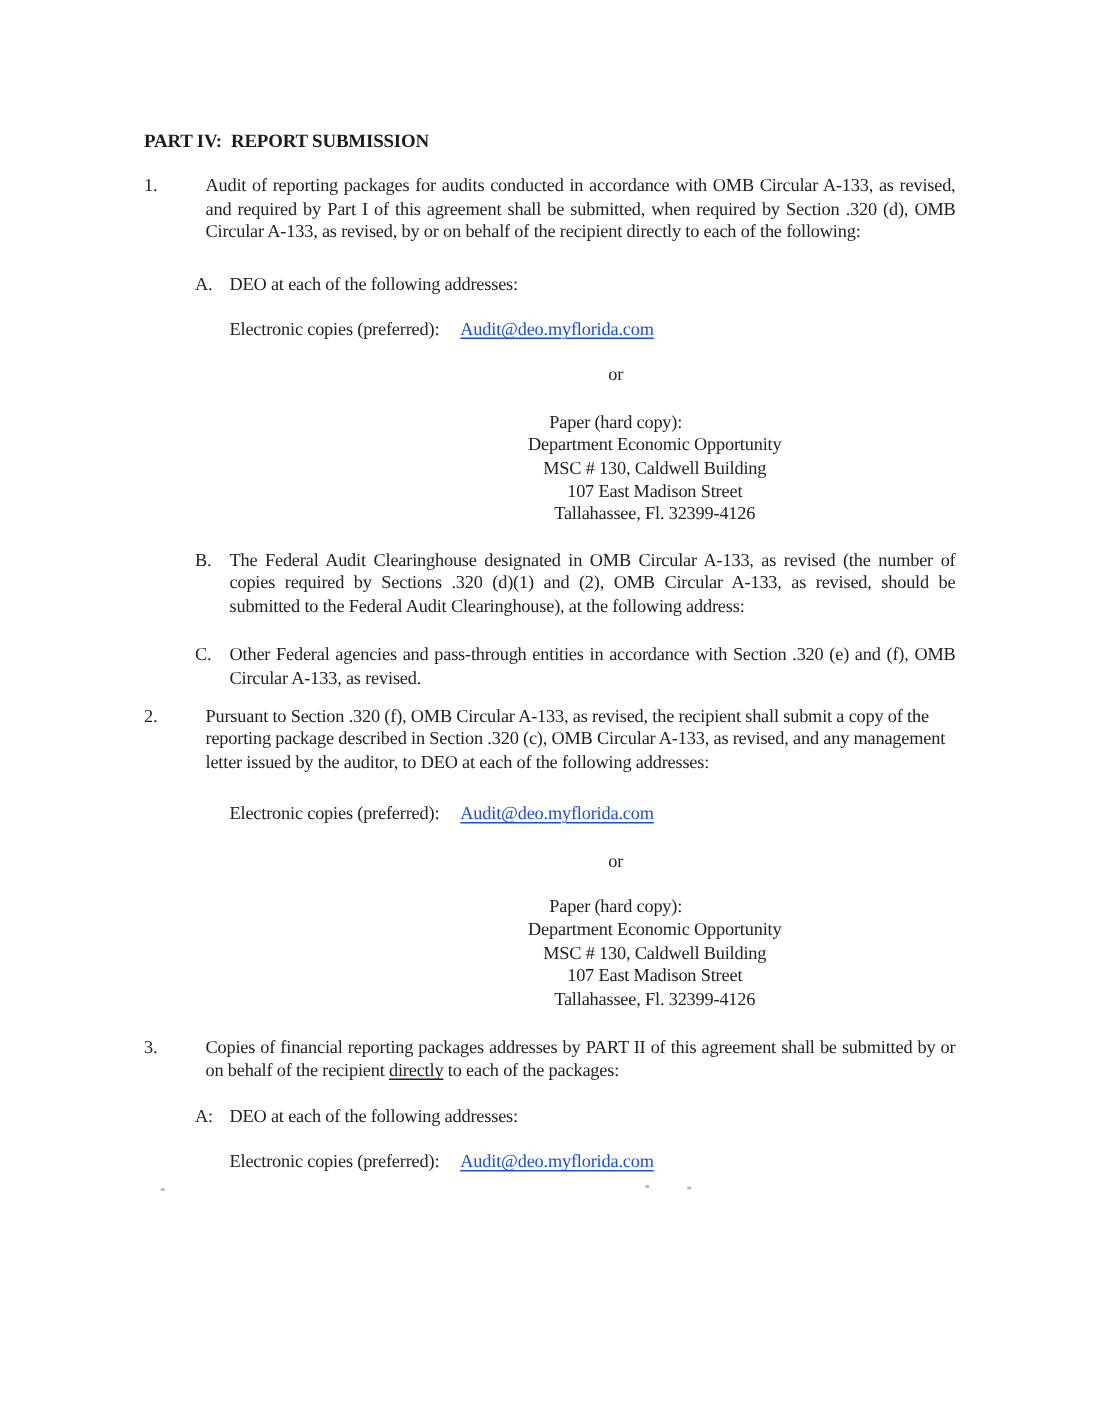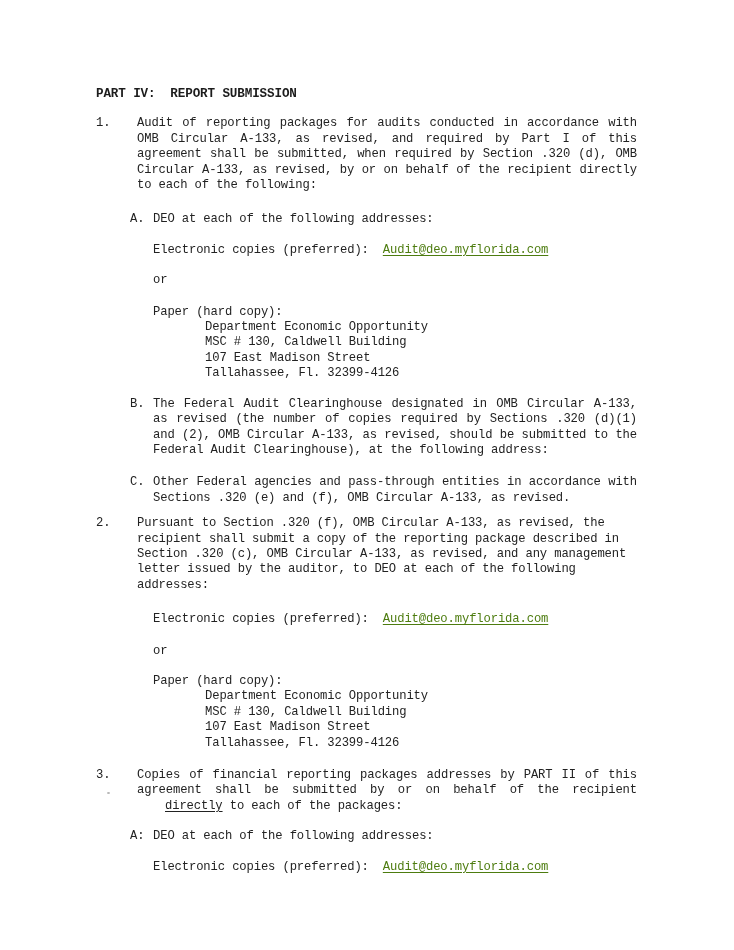--- a/index.html
+++ b/index.html
@@ -5,21 +5,21 @@
   html, body {
     margin: 0;
     padding: 0;
     background: #ffffff;
   }
   .page {
     position: relative;
     width: 668px;
     height: 950px;
     background: #ffffff;
-    font-family: Liberation Mono, monospace;
+    font-family: Liberation Serif, serif;
     font-size: 12.2px;
     letter-spacing: -0.12px;
     line-height: 15.4px;
     color: #222222;
     box-sizing: border-box;
     padding-top: 87px;
     overflow: hidden;
   }
   p { margin: 0; }
 
@@ -52,34 +52,34 @@
   }
   .letter-item .letter {
     flex: 0 0 23px;
   }
   .letter-item .body {
     flex: 1 1 auto;
   }
 
   .justify { text-align: justify; }
 
-  .indent2 { margin-left: 153px; }
+  .indent2 { margin-left: 153px; text-align: center; }
 
   .contact-line { margin-left: 153px; }
   .contact-line .doc-link { margin-left: 14px; }
 
   .address { margin-left: 52px; }
 
   .doc-link {
-    color: #4d7c0f;
+    color: #1d4ed8;
     text-decoration: underline;
     text-underline-offset: 2px;
     cursor: pointer;
   }
-  .u { text-decoration: underline; text-underline-offset: 2px; margin-left: 28px; }
+  .u { text-decoration: underline; text-underline-offset: 2px; }
 
   .page-number {
     text-align: center;
     width: 541px;
     margin-left: 96px;
   }
 
   .mt-10 { margin-top: 10px; }
   .mt-14 { margin-top: 14px; }
   .mt-15 { margin-top: 15px; }
@@ -134,21 +134,21 @@
   </div>
 
   <div class="letter-item mt-15">
     <span class="letter">B.</span>
     <p class="body justify">The Federal Audit Clearinghouse designated in OMB Circular A-133, as revised (the number of copies required by Sections .320 (d)(1) and (2), OMB Circular A-133, as revised, should be submitted to the Federal Audit Clearinghouse), at the following address:</p>
   </div>
 
 
   <div class="letter-item mt-17">
     <span class="letter">C.</span>
-    <p class="body justify">Other Federal agencies and pass-through entities in accordance with Sections .320 (e) and (f), OMB Circular A-133, as revised.</p>
+    <p class="body justify">Other Federal agencies and pass-through entities in accordance with Section .320 (e) and (f), OMB Circular A-133, as revised.</p>
   </div>
 
   <div class="num-item mt-10">
     <span class="num">2.</span>
     <p class="body">Pursuant to Section .320 (f), OMB Circular A-133, as revised, the recipient shall submit a copy of the reporting package described in Section .320 (c), OMB Circular A-133, as revised, and any management letter issued by the auditor, to DEO at each of the following addresses:</p>
   </div>
 
   <div class="contact-line mt-19">
     <span>Electronic copies (preferred):</span><a class="doc-link">Audit@deo.myflorida.com</a>
   </div>

